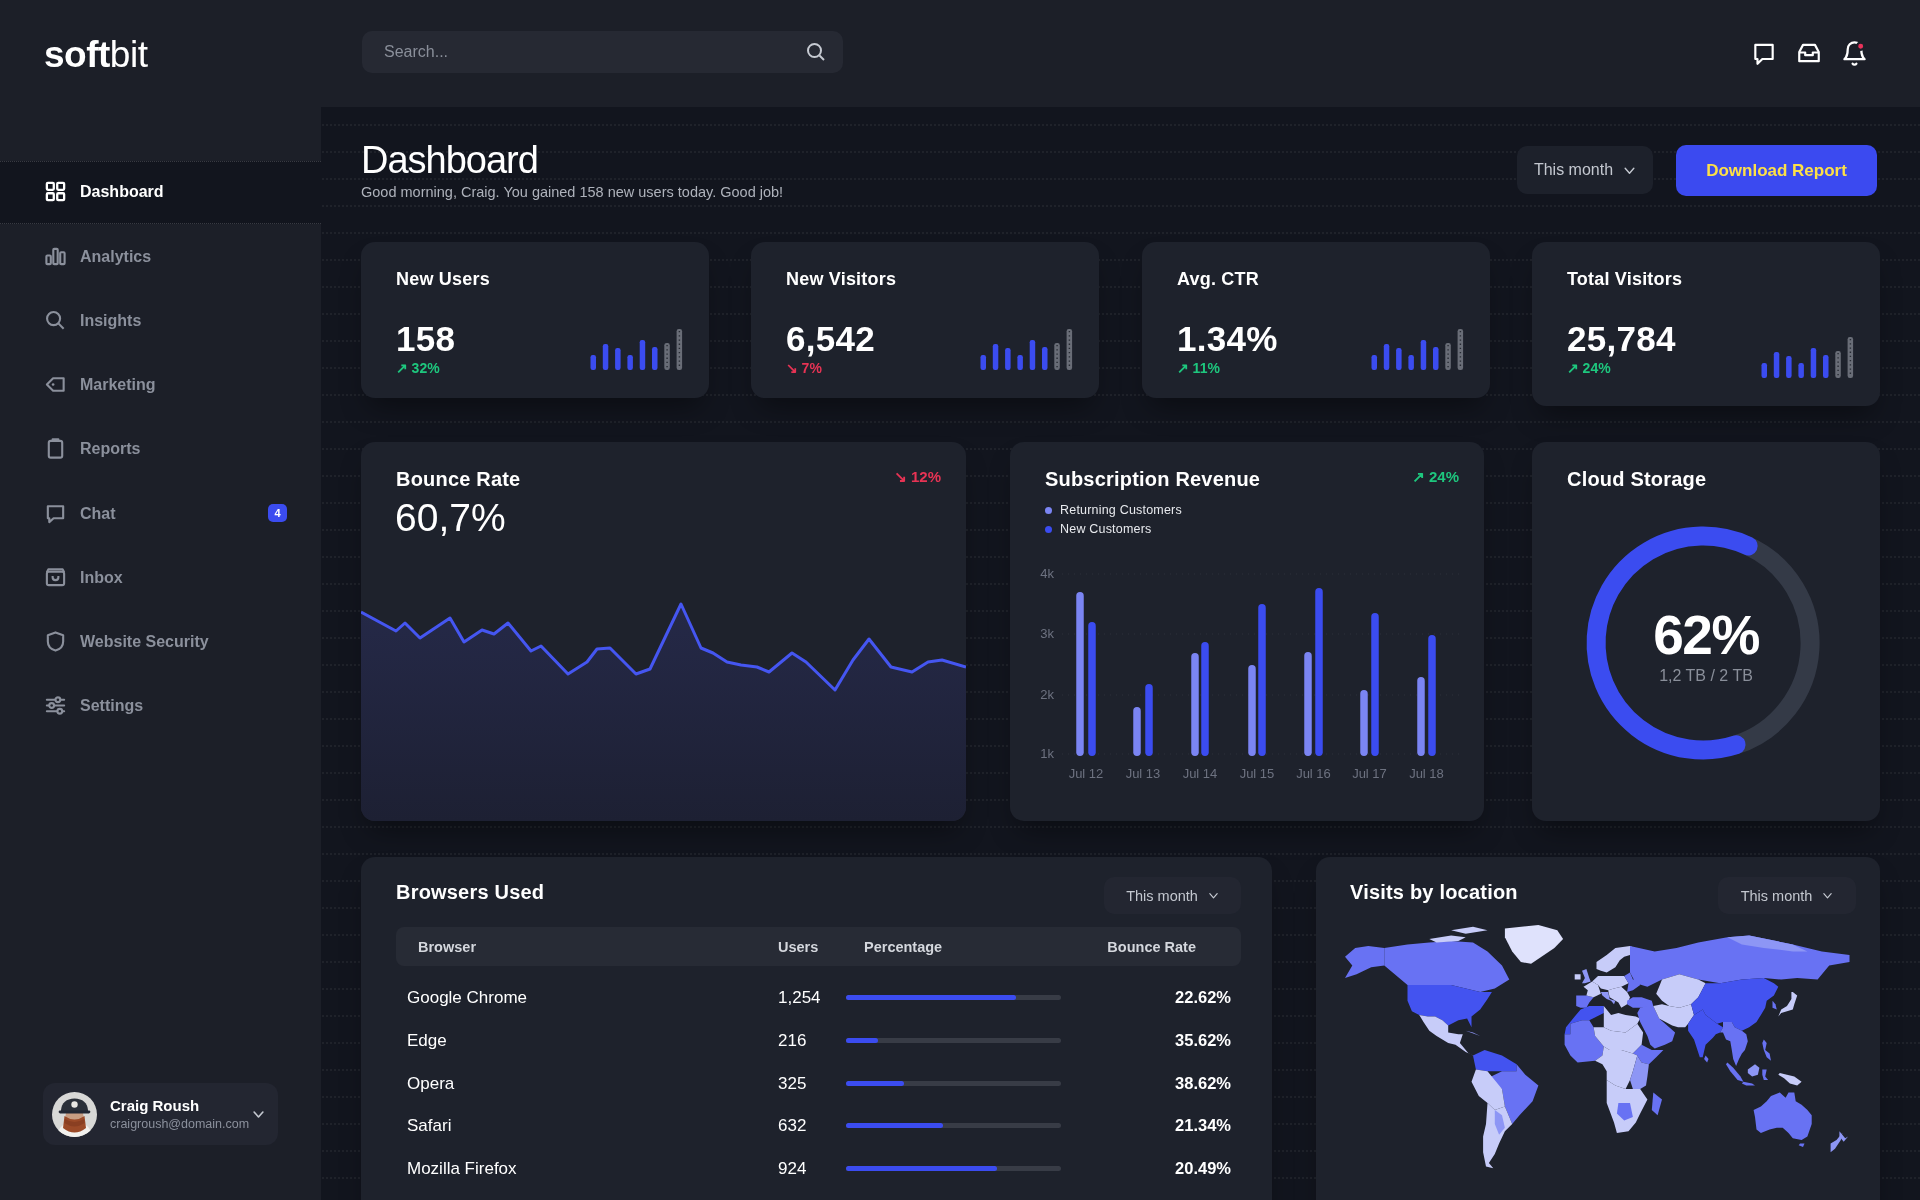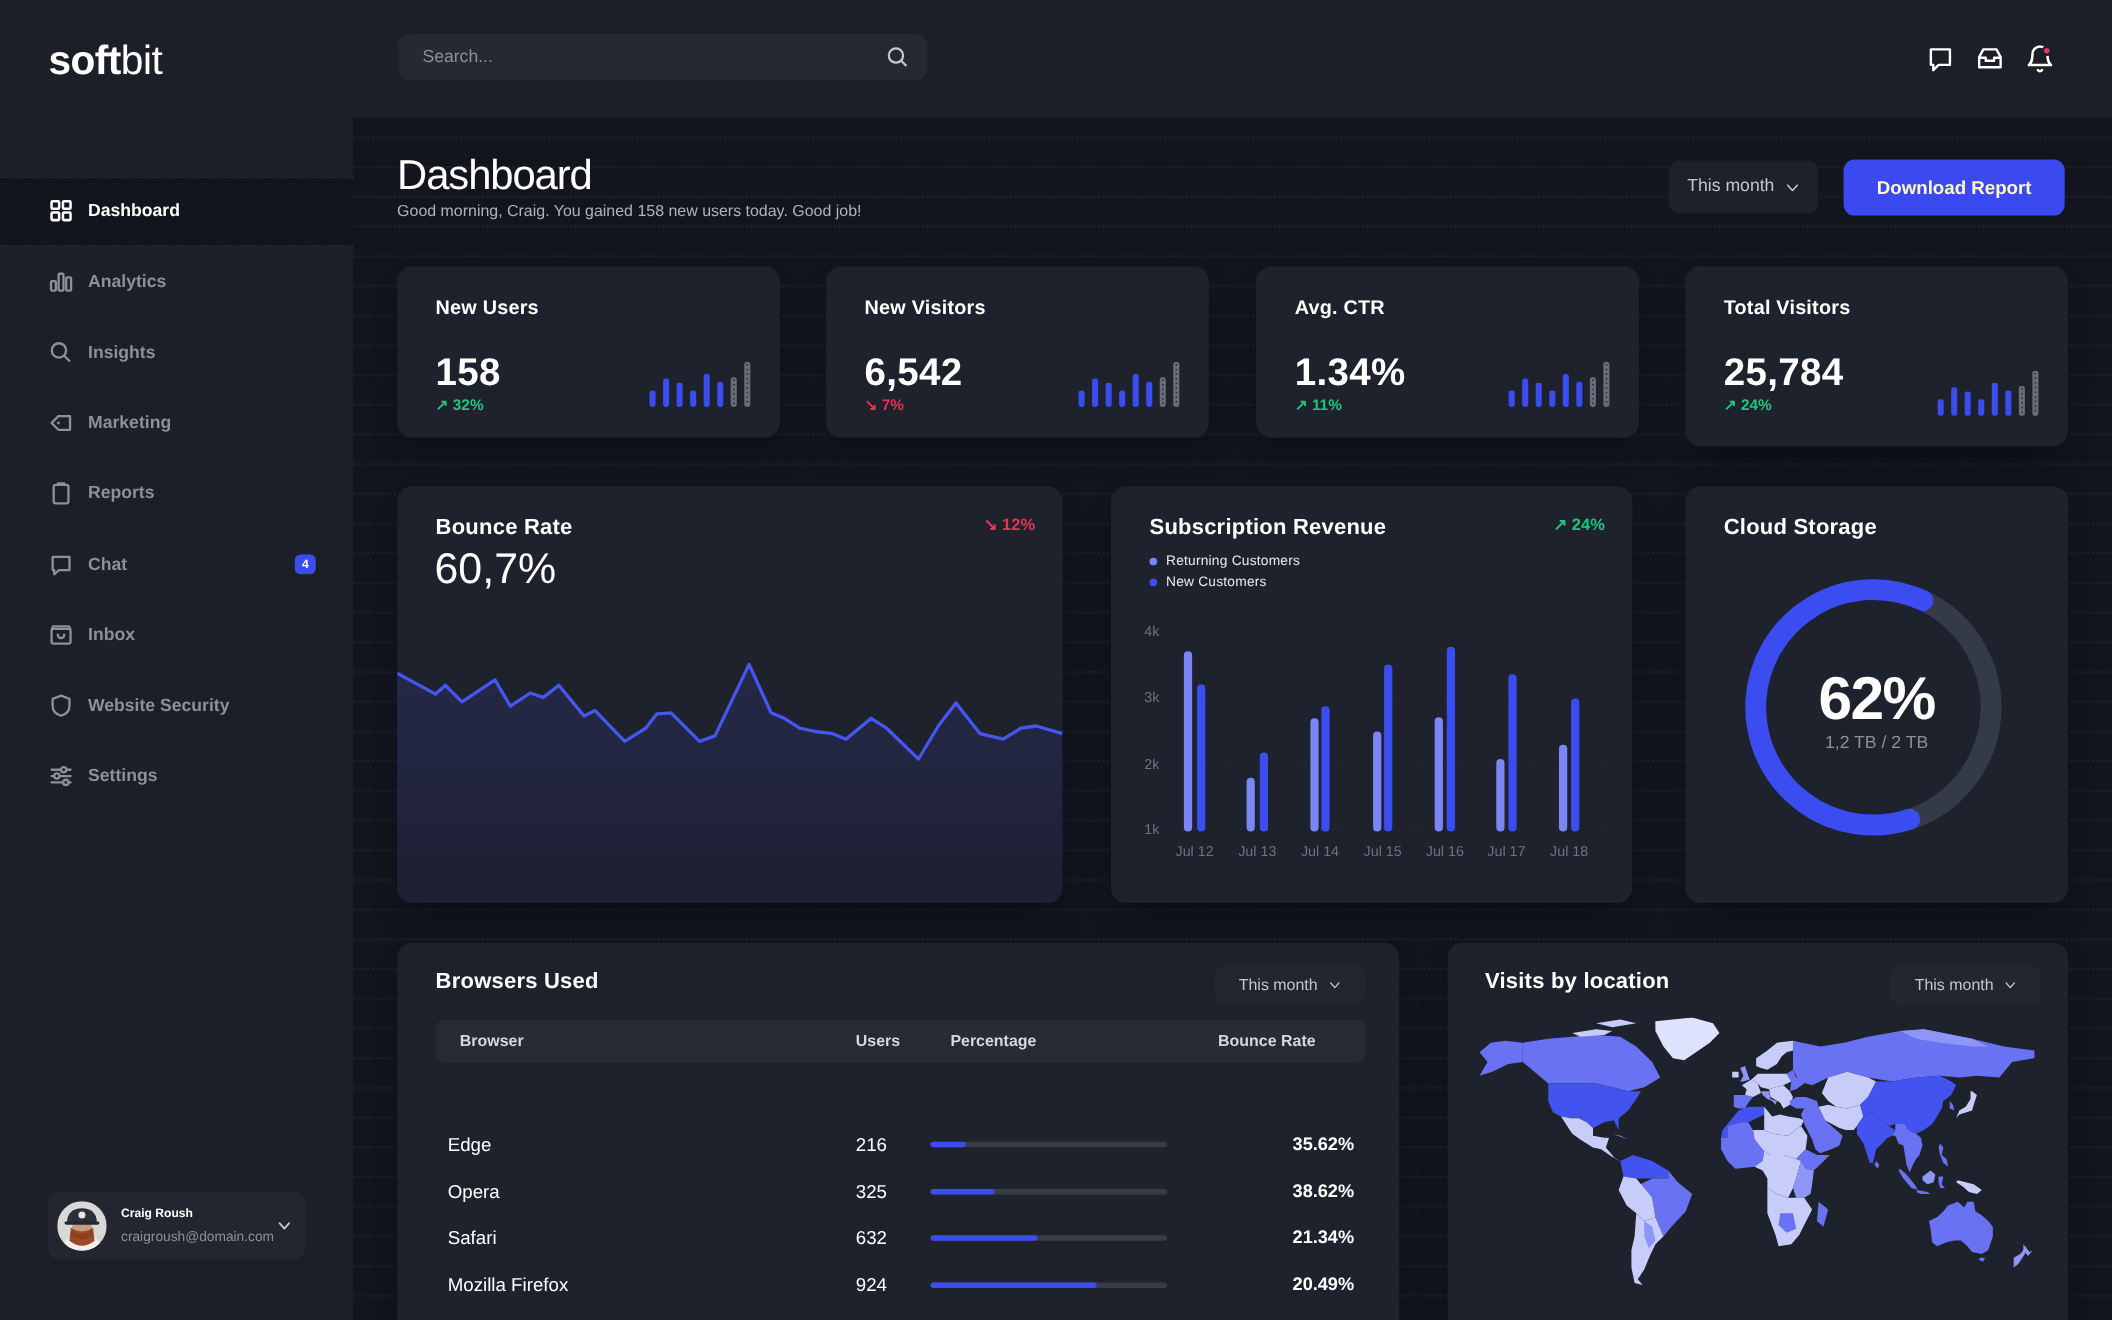--- a/index.html
+++ b/index.html
@@ -11,29 +11,29 @@
 .activerow { position:absolute; left:0; top:161px; width:321px; height:63px; background:#12151e; border-top:1px dotted rgba(255,255,255,0.16); border-bottom:1px dotted rgba(255,255,255,0.16); }
 .logo { position:absolute; left:44px; top:34px; font-size:37px; color:#fff; font-weight:700; letter-spacing:-0.5px; }
 .logo span { font-weight:400; }
 .search { position:absolute; left:362px; top:31px; width:481px; height:42px; background:#262933; border-radius:10px; color:#8a8f9a; font-size:16px; line-height:42px; padding-left:22px; }
 .search svg { position:absolute; right:16px; top:10px; }
 .topicons { position:absolute; right:52px; top:40px; display:flex; gap:19px; }
 .navitem { position:absolute; left:44px; display:flex; align-items:center; gap:13px; color:#8b909c; font-size:16px; font-weight:700; }
 .navitem.active { color:#fff; }
 .badge { position:absolute; left:268px; width:19px; height:18px; background:#3b4cf0; border-radius:5px; color:#fff; font-size:11px; font-weight:700; text-align:center; line-height:18px; }
 .usercard { position:absolute; left:43px; top:1083px; width:235px; height:62px; background:#232631; border-radius:12px; }
-.usercard .nm { position:absolute; left:67px; top:14px; color:#fff; font-size:11px; font-weight:700; }
+.usercard .nm { position:absolute; left:67px; top:14px; color:#fff; font-size:15px; font-weight:700; }
 .usercard .em { position:absolute; left:67px; top:34px; color:#8b909c; font-size:12.5px; }
 .usercard svg.chev { position:absolute; right:12px; top:24px; }
 
 h1 { position:absolute; left:361px; top:139px; color:#fff; font-size:38px; font-weight:400; letter-spacing:-1px; }
 .subtitle { position:absolute; left:361px; top:184px; color:#aeb2bb; font-size:14.5px; }
 .monthdrop { position:absolute; background:#1d212b; border-radius:10px; color:#c3c7cf; display:flex; align-items:center; justify-content:center; gap:10px; }
 .monthdrop.hdr { left:1517px; top:146px; width:136px; height:48px; font-size:16px; }
-.dlbtn { position:absolute; left:1676px; top:145px; width:201px; height:51px; background:#3b4af0; border-radius:10px; color:#fef9c3; font-size:17px; font-weight:700; text-align:center; line-height:51px; }
+.dlbtn { position:absolute; left:1676px; top:145px; width:201px; height:51px; background:#3b4af0; border-radius:10px; color:#fde047; font-size:17px; font-weight:700; text-align:center; line-height:51px; }
 
 .card { position:absolute; background:#1e222c; border-radius:14px; overflow:hidden; box-shadow:0 16px 28px -8px rgba(0,0,0,0.4); }
 .card .ct { position:absolute; left:35px; top:27px; color:#fff; font-size:18px; font-weight:700; letter-spacing:0.2px; }
 .statval { position:absolute; left:35px; top:79px; color:#fff; font-size:35px; font-weight:700; line-height:1; letter-spacing:0.3px; }
 .delta { position:absolute; font-size:14px; font-weight:700; }
 .delta.up { color:#1ec77e; }
 .delta.down { color:#e73354; }
 .statdelta { left:35px; top:118px; }
 .minibar { position:absolute; right:25px; bottom:27px; }
 
@@ -318,20 +318,28 @@
   <div class="bigtitle" style="left:35px;top:24px;">Browsers Used</div>
   <div class="monthdrop" style="left:743px;top:20px;width:137px;height:37px;font-size:14.5px;background:#232631;">This month <svg width="11" height="11" viewBox="0 0 24 24" fill="none" stroke="#c3c7cf" stroke-width="2.6" stroke-linecap="round" stroke-linejoin="round">
         <polyline points="4 8 12 17 20 8"></polyline>
       </svg></div>
   <div style="position:absolute;left:35px;top:70px;width:845px;height:39px;background:#272b35;border-radius:8px;color:#d4d7dd;font-size:14.5px;font-weight:700;">
     <span style="position:absolute;left:22px;top:12px;">Browser</span>
     <span style="position:absolute;left:382px;top:12px;">Users</span>
     <span style="position:absolute;left:468px;top:12px;">Percentage</span>
     <span style="position:absolute;right:45px;top:12px;">Bounce Rate</span>
   </div>
+  <div class="trow" style="top:128px;">
+      <span class="bn">Google Chrome</span>
+      <span class="bu">1,254</span>
+      <span class="bb">22.62%</span>
+      <span class="track">
+        <i style="width:79%;"></i>
+      </span>
+    </div>
   <div class="trow" style="top:171px;">
       <span class="bn">Edge</span>
       <span class="bu">216</span>
       <span class="bb">35.62%</span>
       <span class="track">
         <i style="width:15%;"></i>
       </span>
     </div>
   <div class="trow" style="top:214px;">
       <span class="bn">Opera</span>

